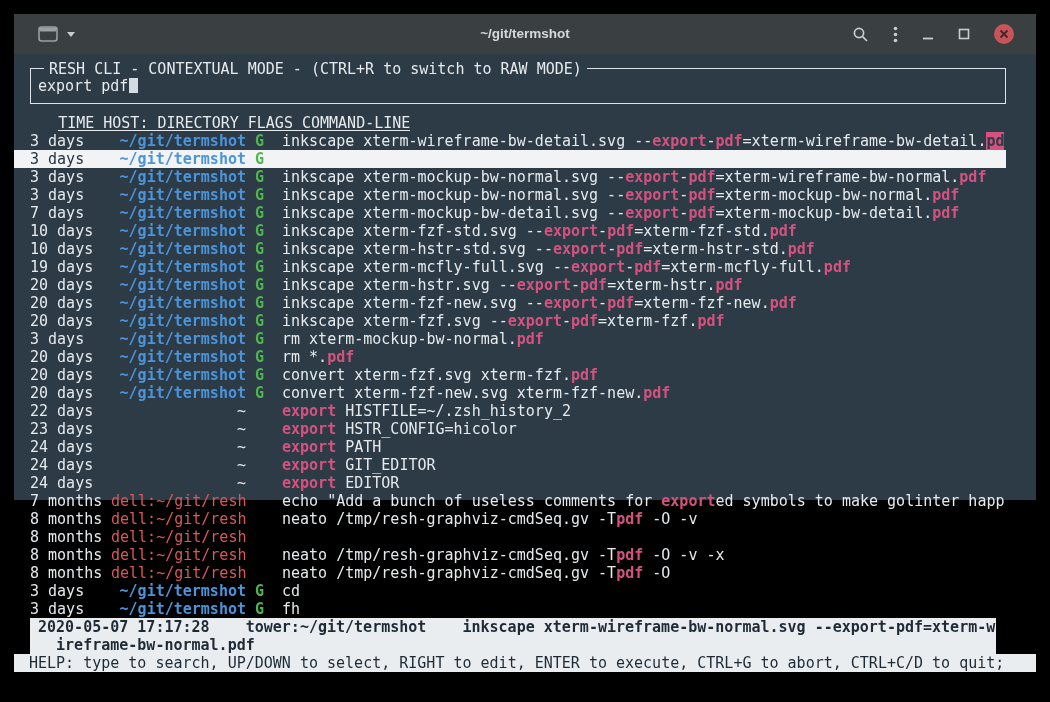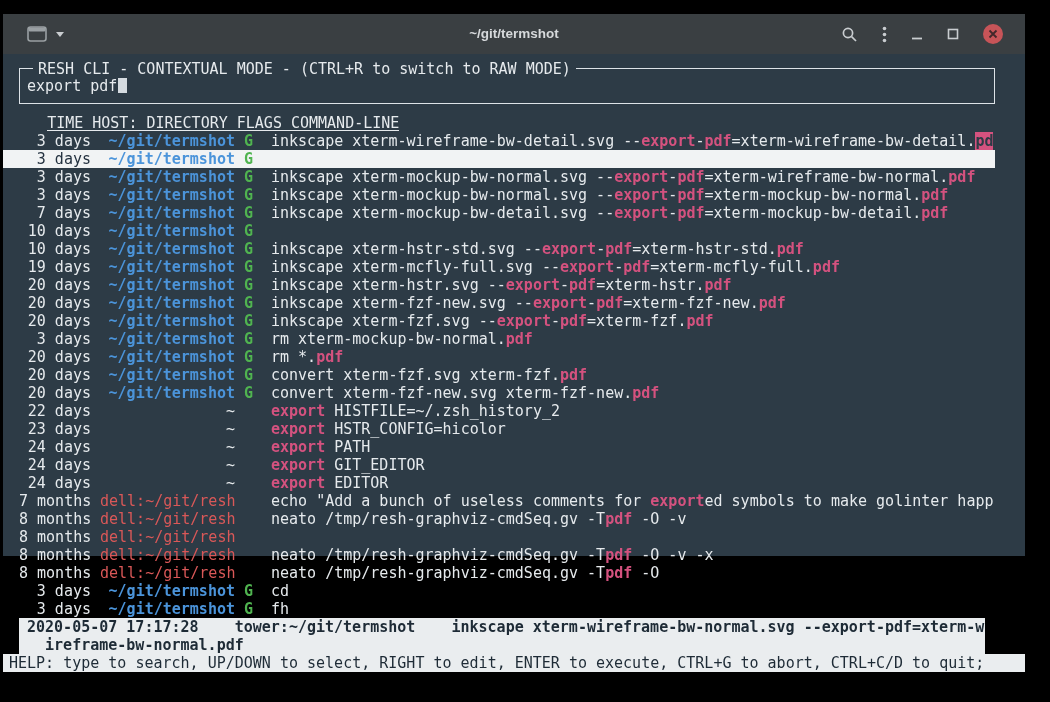--- a/index.html
+++ b/index.html
@@ -1,48 +1,48 @@
 <!DOCTYPE html>
 <html style="--term-bg: #2d3b46; --term-fg: #e6eaed; --titlebar-bg: #3a3f42; --titlebar-fg: #d6d9db; --close: #c75458; --box-border: #dde3e8; --dir: #4b94da; --flag: #50b450; --match: #d4527f; --remote: #da5858; --sel-bg: #f1f3f4; --sel-fg: #243240; --bar-bg: #eaedef;"><head>
 <meta charset="utf-8">
 <style>
   html,body{margin:0;padding:0;background:#000;width:1050px;height:702px;overflow:hidden}
   *{box-sizing:border-box}
-  #window{position:absolute;left:3px;top:14px;width:1022px;height:542px;
+  #window{position:absolute;left:14px;top:14px;width:1022px;height:486px;
     font-family:"DejaVu Sans Mono",monospace;font-size:15px;line-height:18px;
     background:var(--term-bg,#2d3b46);color:var(--term-fg,#e6eaed)}
   #titlebar{height:40px;background:var(--titlebar-bg,#3a3f42);color:var(--titlebar-fg,#d6d9db);
     position:relative;font-family:"Liberation Sans",sans-serif;display:flex;align-items:center}
   .tb-left{position:absolute;left:24px;display:flex;align-items:center;gap:8px}
   .tb-title{width:100%;text-align:center;font-size:13.5px;font-weight:bold}
   .tb-right{position:absolute;right:22px;display:flex;align-items:center;gap:24px}
   .tb-btn{display:flex;align-items:center;justify-content:center;cursor:default}
   .close-btn{width:20px;height:20px;border-radius:50%;background:var(--close,#c75458)}
   #term{position:relative;height:634px;overflow:hidden}
   #searchbox{position:relative;margin:14px 30px 0 16px;height:36px;border:1px solid var(--box-border,#dde3e8)}
   #searchbox .legend{position:absolute;top:-9px;left:13px;background:var(--term-bg,#2d3b46);padding:0 5px;white-space:pre}
   #searchbox .query{padding:8px 0 0 7px;white-space:pre}
   .cursor{display:inline-block;width:9px;height:15px;background:#d5dbe0;vertical-align:-2px;margin-left:1px}
   #colhead{margin-top:10px;padding-left:8px;white-space:pre;height:18px}
   #colhead .u{display:inline-block;height:17px;border-bottom:1px solid currentColor}
   .row{display:flex;height:18px;padding-left:16px;margin-right:30px;white-space:pre}
   .row.selected{background:var(--sel-bg,#f1f3f4);color:var(--sel-fg,#243240)}
-  .col-time{width:72px;text-align:right;flex:none}
+  .col-time{width:72px;flex:none}
   .col-host{width:135px;text-align:right;flex:none;margin-left:9px}
   .col-flags{width:9px;flex:none;margin-left:9px;font-weight:bold;color:var(--flag,#50b450)}
   .col-cmd{flex:1;margin-left:18px;overflow:hidden}
   .host-dir{color:var(--dir,#4b94da);font-weight:bold}
   .host-remote{color:var(--remote,#da5858)}
   .host-home{color:inherit}
   .seg-p{color:inherit}
   .seg-m{color:var(--match,#d4527f);font-weight:bold}
   .seg-mc{background:var(--match,#d4527f);color:var(--term-bg,#2d3b46);font-weight:bold}
   #status{margin:0 40px 0 16px;background:var(--bar-bg,#eaedef);color:#1e2b36;font-weight:bold}
   #status div{white-space:pre;height:18px;padding-left:8px}
-  #help{background:var(--bar-bg,#eaedef);color:#1e2b36;white-space:pre;height:18px;padding-left:6px}
+  #help{background:var(--bar-bg,#eaedef);color:#1e2b36;white-space:pre;height:18px;padding-left:15px}
   svg{display:block}
 </style>
 </head>
 <body>
 
 <div id="window">
   <div id="titlebar">
     <div class="tb-left">
       <span class="tb-btn">
         <svg width="20" height="16" viewBox="0 0 20 16">
@@ -124,20 +124,21 @@
         <div class="row">
     <span class="col-time">7 days</span>
     <span class="col-host host-dir">~/git/termshot</span>
     <span class="col-flags">G</span>
     <span class="col-cmd"><span class="seg-p">inkscape xterm-mockup-bw-detail.svg --</span><span class="seg-m">export</span><span class="seg-p">-</span><span class="seg-m">pdf</span><span class="seg-p">=xterm-mockup-bw-detail.</span><span class="seg-m">pdf</span></span>
   </div>
         <div class="row">
     <span class="col-time">10 days</span>
     <span class="col-host host-dir">~/git/termshot</span>
     <span class="col-flags">G</span>
+    <span class="col-cmd"><span class="seg-p">inkscape xterm-fzf-std.svg --</span><span class="seg-m">export</span><span class="seg-p">-</span><span class="seg-m">pdf</span><span class="seg-p">=xterm-fzf-std.</span><span class="seg-m">pdf</span></span>
   </div>
         <div class="row">
     <span class="col-time">10 days</span>
     <span class="col-host host-dir">~/git/termshot</span>
     <span class="col-flags">G</span>
     <span class="col-cmd"><span class="seg-p">inkscape xterm-hstr-std.svg --</span><span class="seg-m">export</span><span class="seg-p">-</span><span class="seg-m">pdf</span><span class="seg-p">=xterm-hstr-std.</span><span class="seg-m">pdf</span></span>
   </div>
         <div class="row">
     <span class="col-time">19 days</span>
     <span class="col-host host-dir">~/git/termshot</span>

